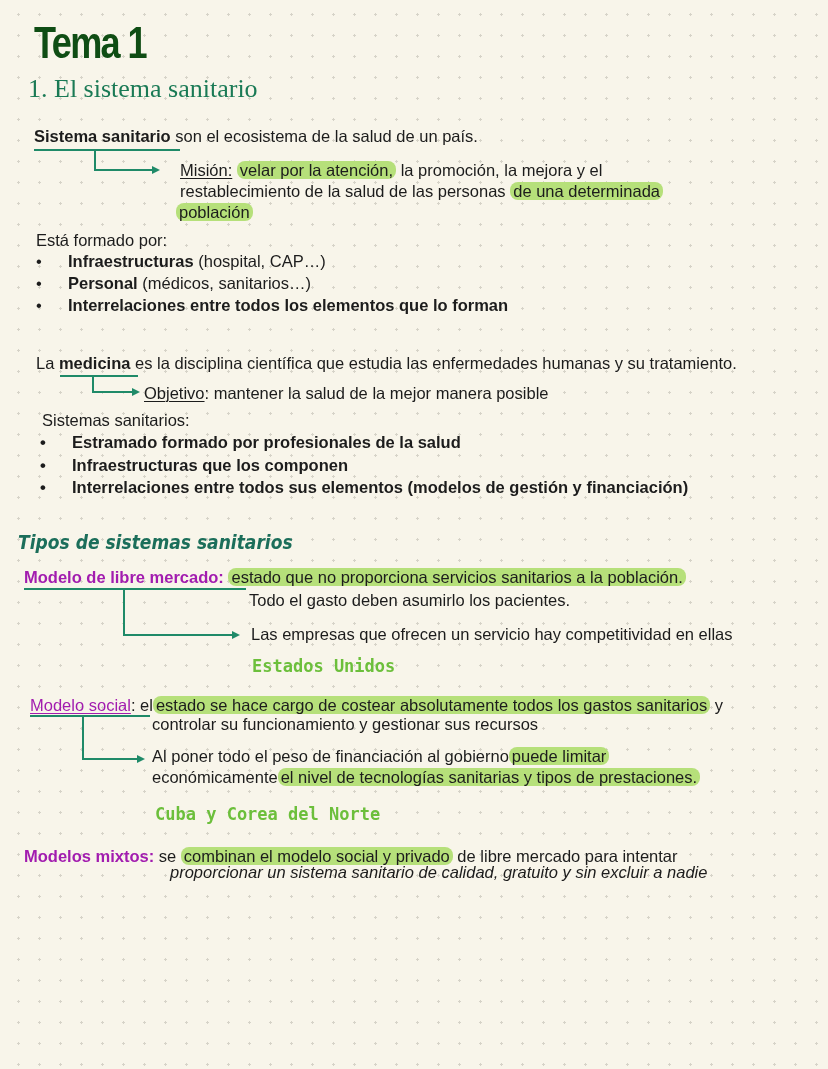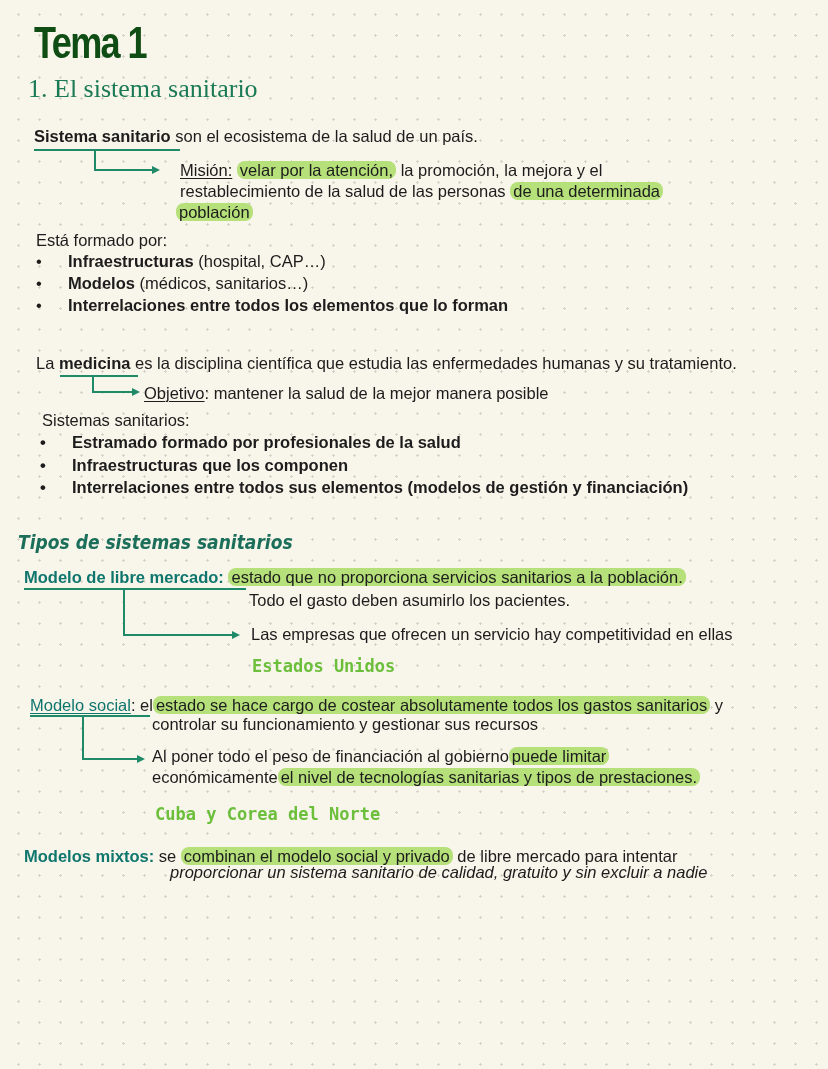--- a/index.html
+++ b/index.html
@@ -17,21 +17,21 @@
   .b { font-weight:bold; }
   .hl { background:#b6e07a; border-radius:8px; padding:0 3px; }
   .u { text-decoration:underline; text-decoration-thickness:1px; text-underline-offset:2px;text-align:right; }
   .title {
     font-family: "Liberation Sans", sans-serif; font-weight:bold; font-size:44px;
     color:#0f4d14; letter-spacing:-2px; transform:scaleX(0.82); transform-origin:left;
   }
   .h1 { font-family:"Liberation Serif", serif; font-size:26px; color:#1a7a55; }
   .h2 { font-family:"DejaVu Sans", sans-serif; font-weight:bold; font-size:19px; color:#1b6e5a; font-style:italic; transform:scaleX(0.9); transform-origin:left; }
   .country { font-family:"DejaVu Sans Mono", monospace; font-weight:bold; font-size:17px; color:#6cbf3b; }
-  .greenlbl { color:#0f766e; font-weight:bold; }
+  .greenlbl { color:#a21caf; font-weight:bold; }
   .line { position:absolute; background:#1f8a68; }
   .arrow { position:absolute; width:0; height:0; border-left:8px solid #1f8a68; border-top:4px solid transparent; border-bottom:4px solid transparent; }
   .bullet::before { content:"•"; position:absolute; left:-32px; }
 </style>
 </head>
 <body>
 
 <div class="abs title" style="left:34px; top:18px;">Tema 1</div>
 <div class="abs h1" style="left:28px; top:74px;">1. El sistema sanitario</div>
 
@@ -51,21 +51,21 @@
 </div>
 <div class="abs txt" style="left:176px; top:202px;">
   <span class="hl">población</span>
 </div>
 
 <div class="abs txt" style="left:36px; top:230px;">Está formado por:</div>
 <div class="abs txt bullet" style="left:68px; top:251px;">
   <span class="b">Infraestructuras</span><span> (hospital, CAP…)</span>
 </div>
 <div class="abs txt bullet" style="left:68px; top:273px;">
-  <span class="b">Modelos</span><span> (médicos, sanitarios…)</span>
+  <span class="b">Personal</span><span> (médicos, sanitarios…)</span>
 </div>
 <div class="abs txt bullet" style="left:68px; top:295px;text-align:right;">
   <span class="b">Interrelaciones entre todos los elementos que lo forman</span>
 </div>
 
 <div class="abs txt" style="left:36px; top:353px;">
   <span>La </span><span class="b">medicina</span><span> es la disciplina científica que estudia las enfermedades humanas y su tratamiento.</span>
 </div>
 <div class="line" style="left:60px; top:375px; width:78px; height:2px;"></div>
 <div class="line" style="left:92px; top:375px; width:2px; height:17px;"></div>

